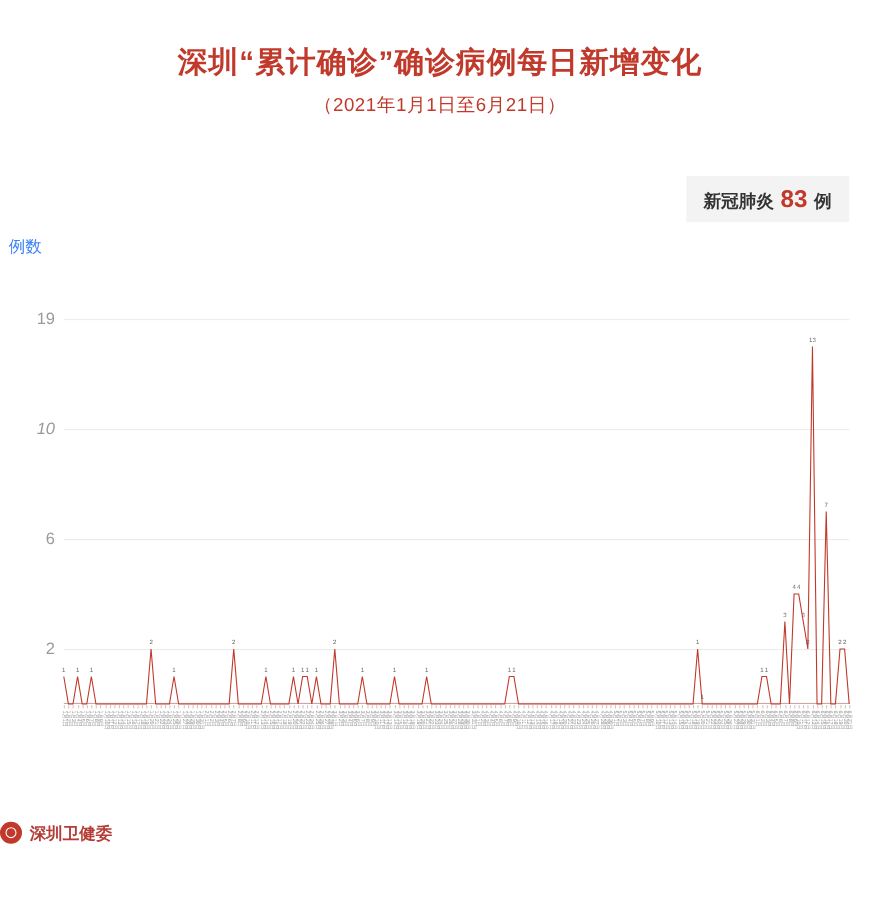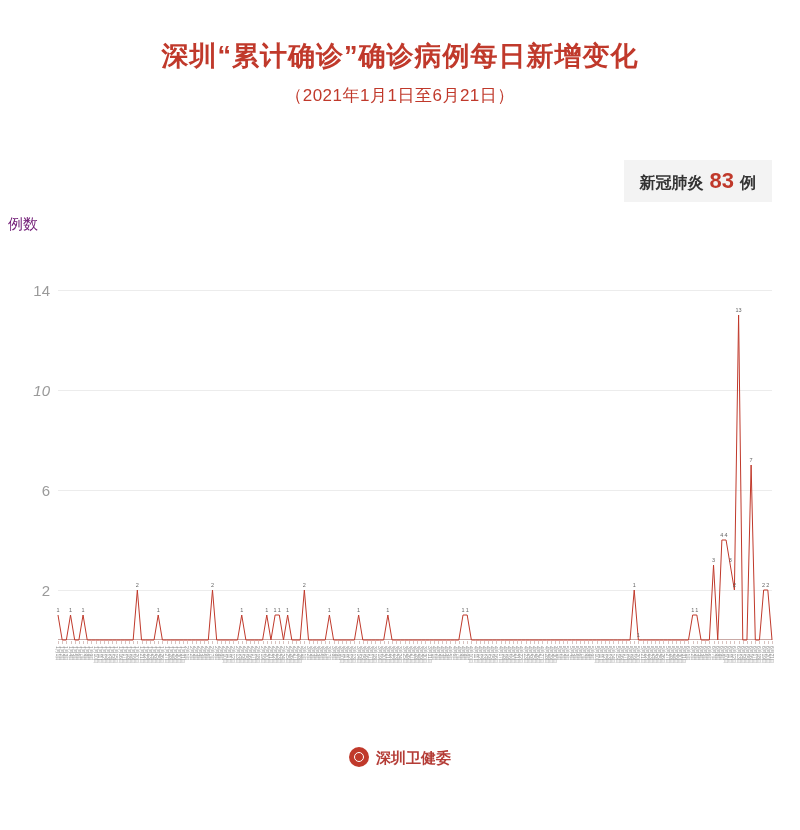--- a/index.html
+++ b/index.html
@@ -60,21 +60,21 @@
   .badge-unit {
     font-size: 16px;
     font-weight: bold;
     color: #333;
   }
   .ylabel {
     position: absolute;
     left: 8px;
     top: 215px;
     font-size: 15px;
-    color: #701a75;
+    color: #3b82f6;
   }
   #chart-area {
     position: absolute;
     left: 14px;
     top: 255px;
     width: 772px;
     height: 400px;
   }
   .plot {
     position: absolute;
@@ -143,21 +143,20 @@
     left: 44px;
     top: 386px;
     width: 714px;
     height: 70px;
   }
   .footer {
     position: absolute;
     bottom: 62px;
     left: 0;
     width: 100%;
-    text-align: center;
     font-size: 15px;
     color: #b43c36;
     font-weight: bold;
   }
   .footer .logo {
     display: inline-block;
     width: 20px;
     height: 20px;
     border-radius: 50%;
     background: #c0392b;
@@ -218,21 +217,21 @@
   <div id="chart-area">
     <div class="plot" id="plot">
       <div class="axis-baseline"></div>
     <div class="gridline" style="top: 325px;"></div>
         <div class="ytick" style="top: 325px;">2</div>
         <div class="gridline" style="top: 225px;"></div>
         <div class="ytick" style="top: 225px;">6</div>
         <div class="gridline" style="top: 125px;"></div>
         <div class="ytick" style="top: 125px; font-style: italic;">10</div>
         <div class="gridline" style="top: 25px;"></div>
-        <div class="ytick" style="top: 25px;">14</div>
+        <div class="ytick" style="top: 25px;">19</div>
         <svg class="series" width="714" height="375">
           <polyline points="0.00,350.00 4.18,375.00 8.35,375.00 12.53,350.00 16.70,375.00 20.88,375.00 25.05,350.00 29.23,375.00 33.40,375.00 37.58,375.00 41.75,375.00 45.93,375.00 50.11,375.00 54.28,375.00 58.46,375.00 62.63,375.00 66.81,375.00 70.98,375.00 75.16,375.00 79.33,325.00 83.51,375.00 87.68,375.00 91.86,375.00 96.04,375.00 100.21,350.00 104.39,375.00 108.56,375.00 112.74,375.00 116.91,375.00 121.09,375.00 125.26,375.00 129.44,375.00 133.61,375.00 137.79,375.00 141.96,375.00 146.14,375.00 150.32,375.00 154.49,325.00 158.67,375.00 162.84,375.00 167.02,375.00 171.19,375.00 175.37,375.00 179.54,375.00 183.72,350.00 187.89,375.00 192.07,375.00 196.25,375.00 200.42,375.00 204.60,375.00 208.77,350.00 212.95,375.00 217.12,350.00 221.30,350.00 225.47,375.00 229.65,350.00 233.82,375.00 238.00,375.00 242.18,375.00 246.35,325.00 250.53,375.00 254.70,375.00 258.88,375.00 263.05,375.00 267.23,375.00 271.40,350.00 275.58,375.00 279.75,375.00 283.93,375.00 288.11,375.00 292.28,375.00 296.46,375.00 300.63,350.00 304.81,375.00 308.98,375.00 313.16,375.00 317.33,375.00 321.51,375.00 325.68,375.00 329.86,350.00 334.04,375.00 338.21,375.00 342.39,375.00 346.56,375.00 350.74,375.00 354.91,375.00 359.09,375.00 363.26,375.00 367.44,375.00 371.61,375.00 375.79,375.00 379.96,375.00 384.14,375.00 388.32,375.00 392.49,375.00 396.67,375.00 400.84,375.00 405.02,350.00 409.19,350.00 413.37,375.00 417.54,375.00 421.72,375.00 425.89,375.00 430.07,375.00 434.25,375.00 438.42,375.00 442.60,375.00 446.77,375.00 450.95,375.00 455.12,375.00 459.30,375.00 463.47,375.00 467.65,375.00 471.82,375.00 476.00,375.00 480.18,375.00 484.35,375.00 488.53,375.00 492.70,375.00 496.88,375.00 501.05,375.00 505.23,375.00 509.40,375.00 513.58,375.00 517.75,375.00 521.93,375.00 526.11,375.00 530.28,375.00 534.46,375.00 538.63,375.00 542.81,375.00 546.98,375.00 551.16,375.00 555.33,375.00 559.51,375.00 563.68,375.00 567.86,375.00 572.04,375.00 576.21,325.00 580.39,375.00 584.56,375.00 588.74,375.00 592.91,375.00 597.09,375.00 601.26,375.00 605.44,375.00 609.61,375.00 613.79,375.00 617.96,375.00 622.14,375.00 626.32,375.00 630.49,375.00 634.67,350.00 638.84,350.00 643.02,375.00 647.19,375.00 651.37,375.00 655.54,300.00 659.72,375.00 663.89,275.00 668.07,275.00 672.25,300.00 676.42,325.00 680.60,50.00 684.77,375.00 688.95,375.00 693.12,200.00 697.30,375.00 701.47,375.00 705.65,325.00 709.82,325.00 714.00,375.00" fill="none" stroke="#c0392b" stroke-width="1"></polyline>
         </svg>
         <div class="dlabel" style="left: 0px; top: 348px;">1</div>
         <div class="dlabel" style="left: 12.5263px; top: 348px;">1</div>
         <div class="dlabel" style="left: 25.0526px; top: 348px;">1</div>
         <div class="dlabel" style="left: 79.3333px; top: 323px;">2</div>
         <div class="dlabel" style="left: 100.211px; top: 348px;">1</div>
         <div class="dlabel" style="left: 154.491px; top: 323px;">2</div>
         <div class="dlabel" style="left: 183.719px; top: 348px;">1</div>

